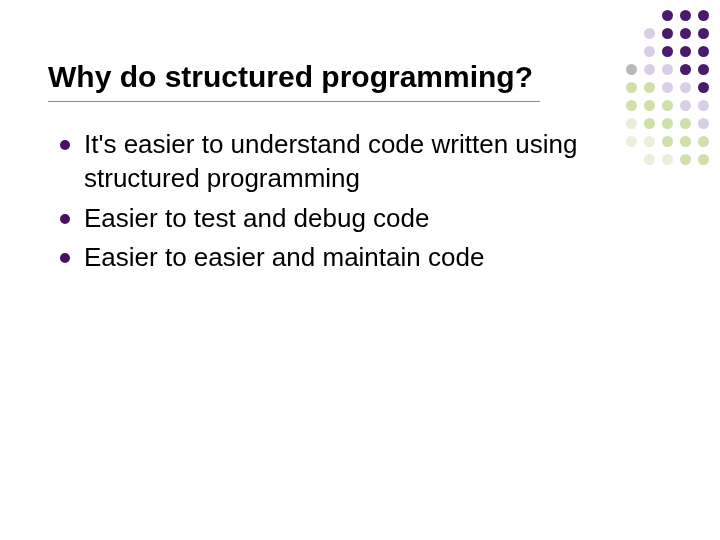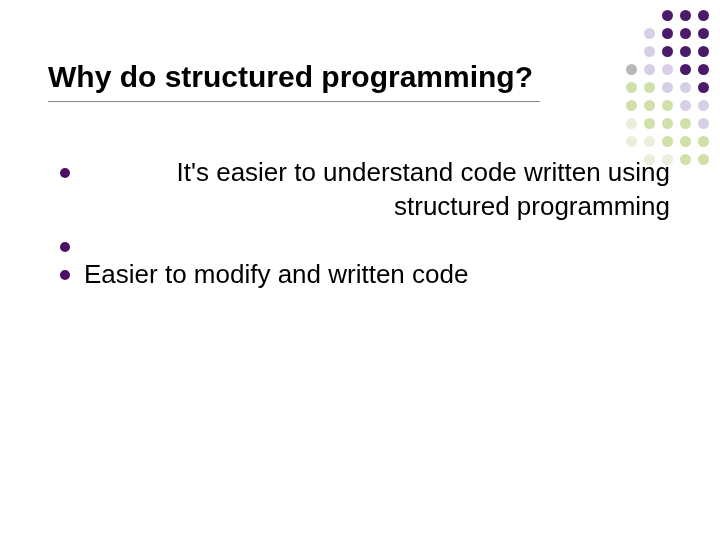--- a/index.html
+++ b/index.html
@@ -28,23 +28,22 @@
     border-bottom: 1px solid #888;
   }
   .title {
     font-size: 30px;
     font-weight: bold;
     line-height: 1.15;
   }
   .body {
     position: absolute;
     left: 60px;
-    top: 156px;
+    top: 128px;
     right: 50px;
-    text-align: right;
   }
   .bullet {
     display: flex;
     align-items: flex-start;
     margin-bottom: 6px;
   }
   .bullet .dot {
     width: 10px;
     height: 10px;
     border-radius: 50%;
@@ -137,20 +136,21 @@
     <div class="title">Why do structured programming?</div>
   </div>
 
   <div class="body">
     <div class="bullet">
       <div class="dot"></div>
       <div class="text">It's easier to understand code written using structured programming</div>
     </div>
     <div class="bullet">
       <div class="dot"></div>
+      <div class="text">Easier to test and debug code</div>
     </div>
     <div class="bullet">
       <div class="dot"></div>
-      <div class="text">Easier to modify and written code</div>
+      <div class="text">Easier to easier and maintain code</div>
     </div>
   </div>
 
 </div>
 
 </body></html>

